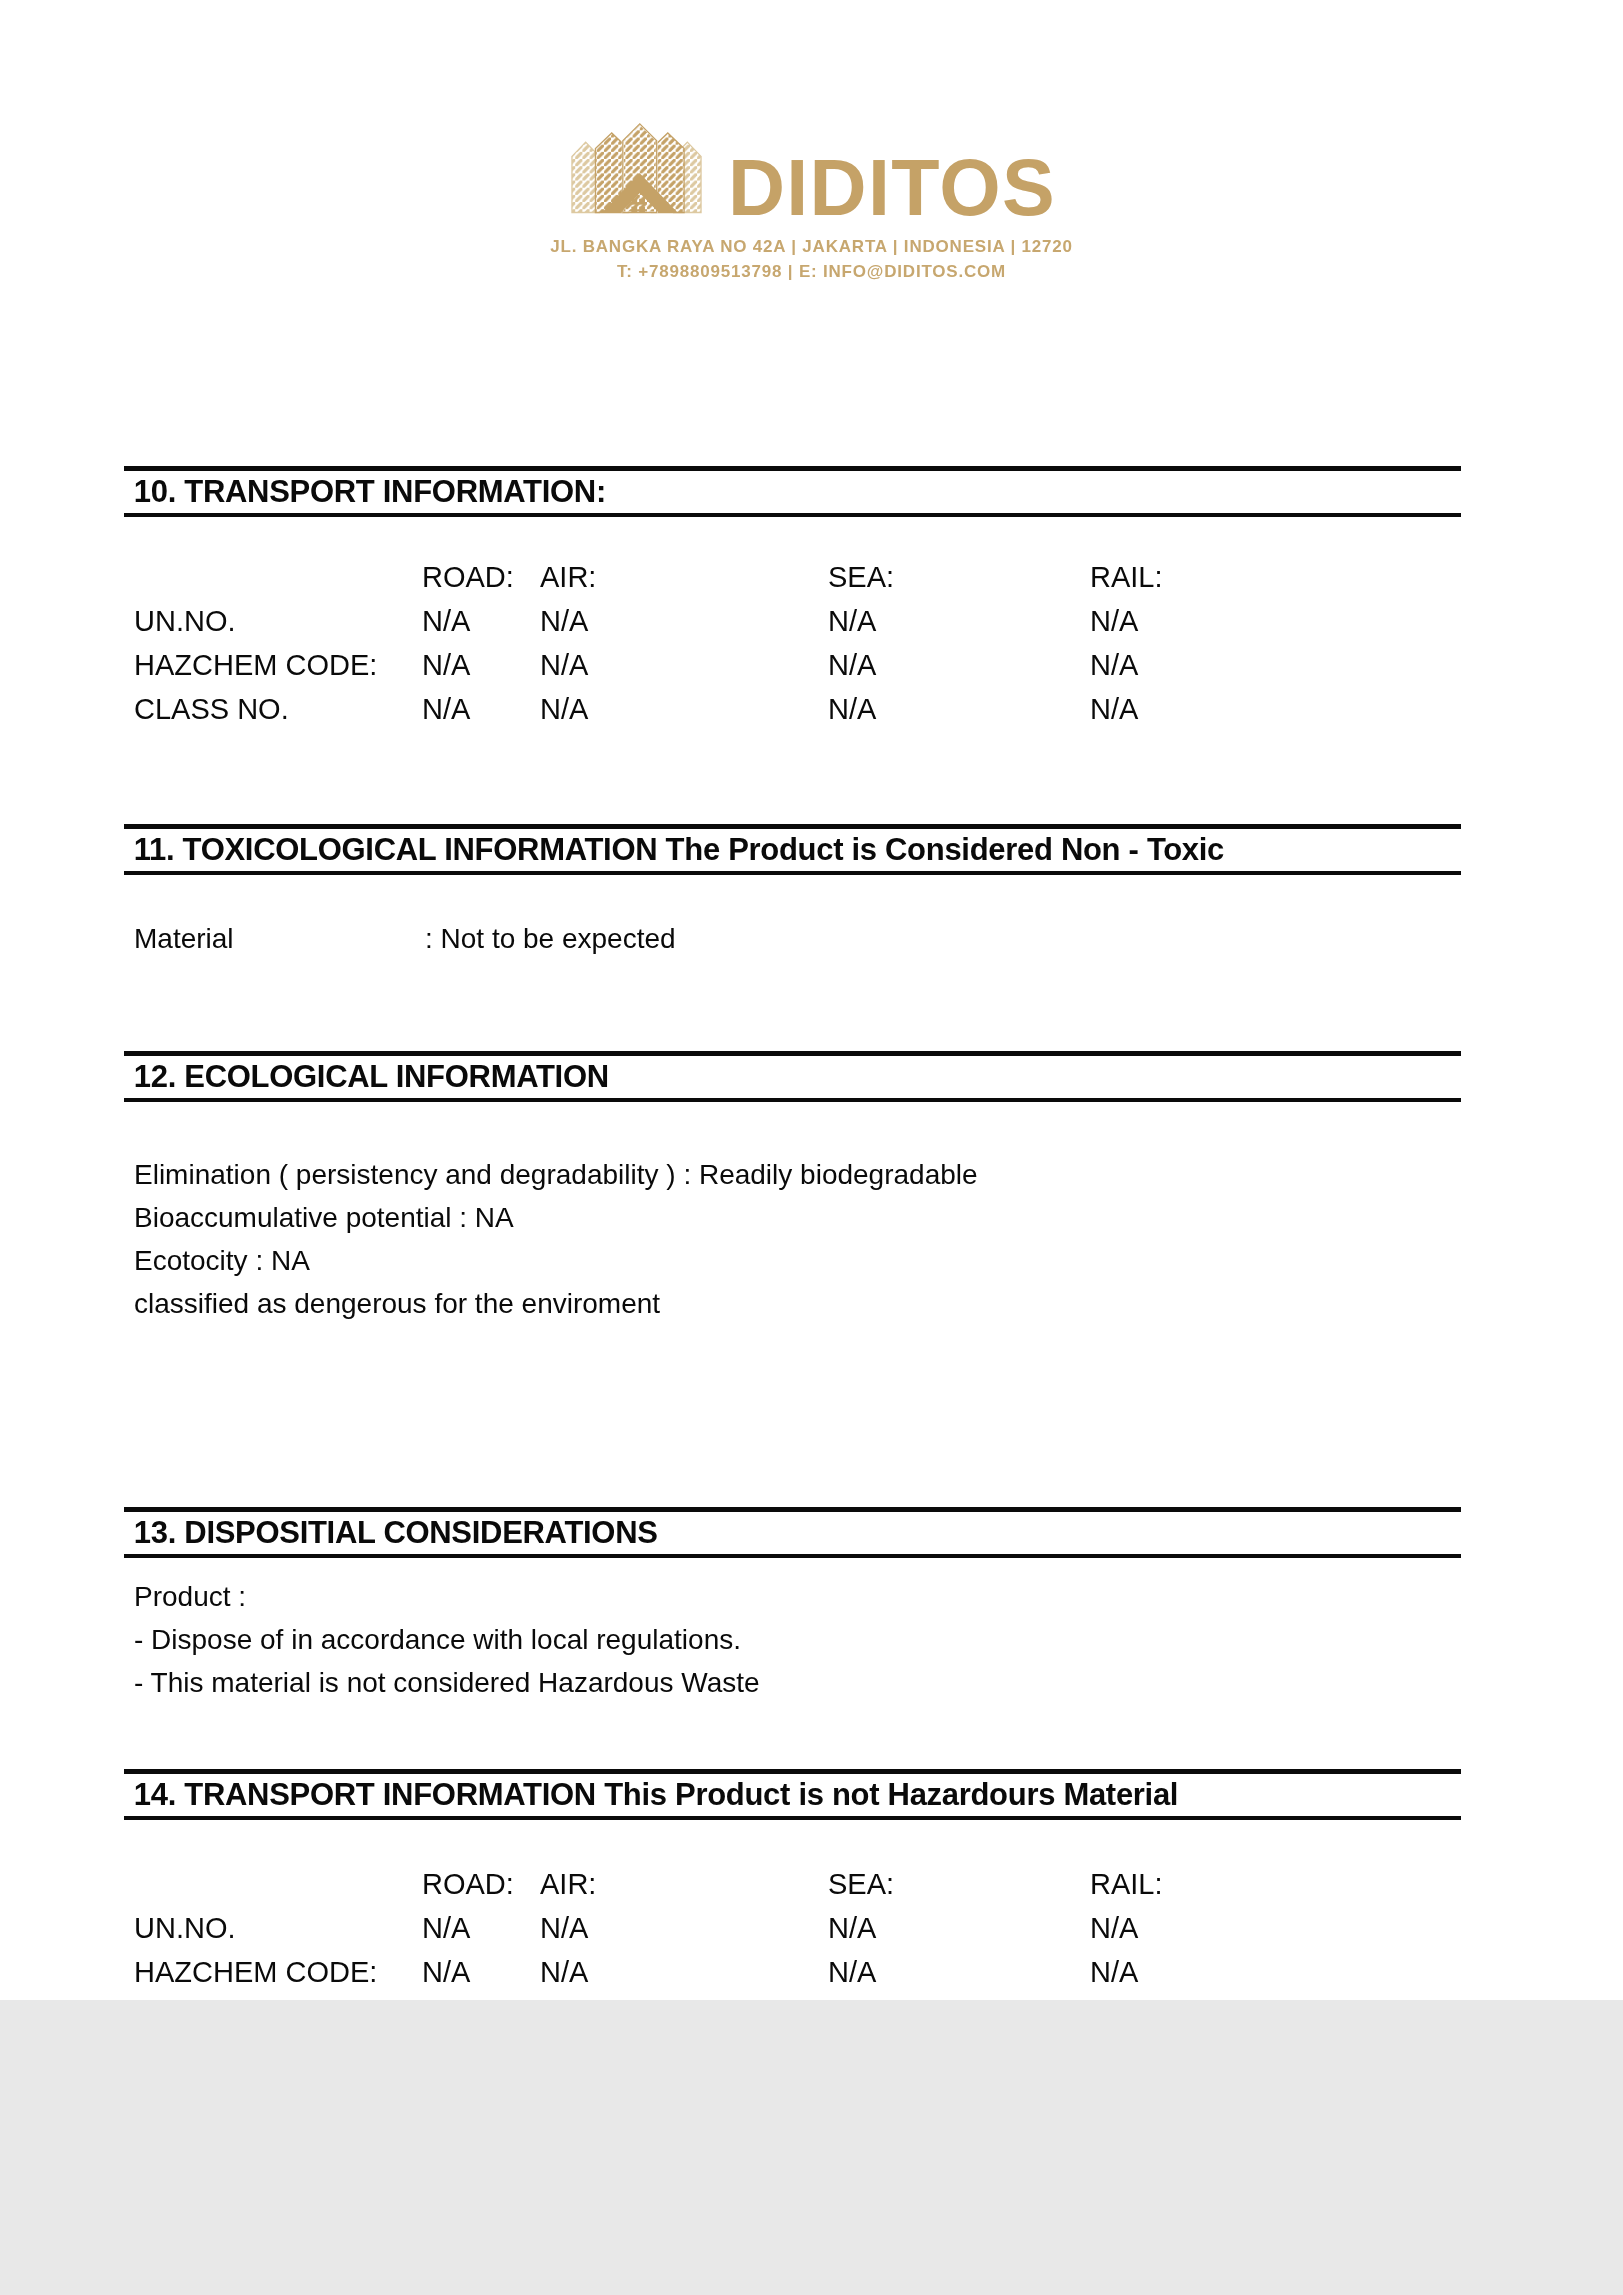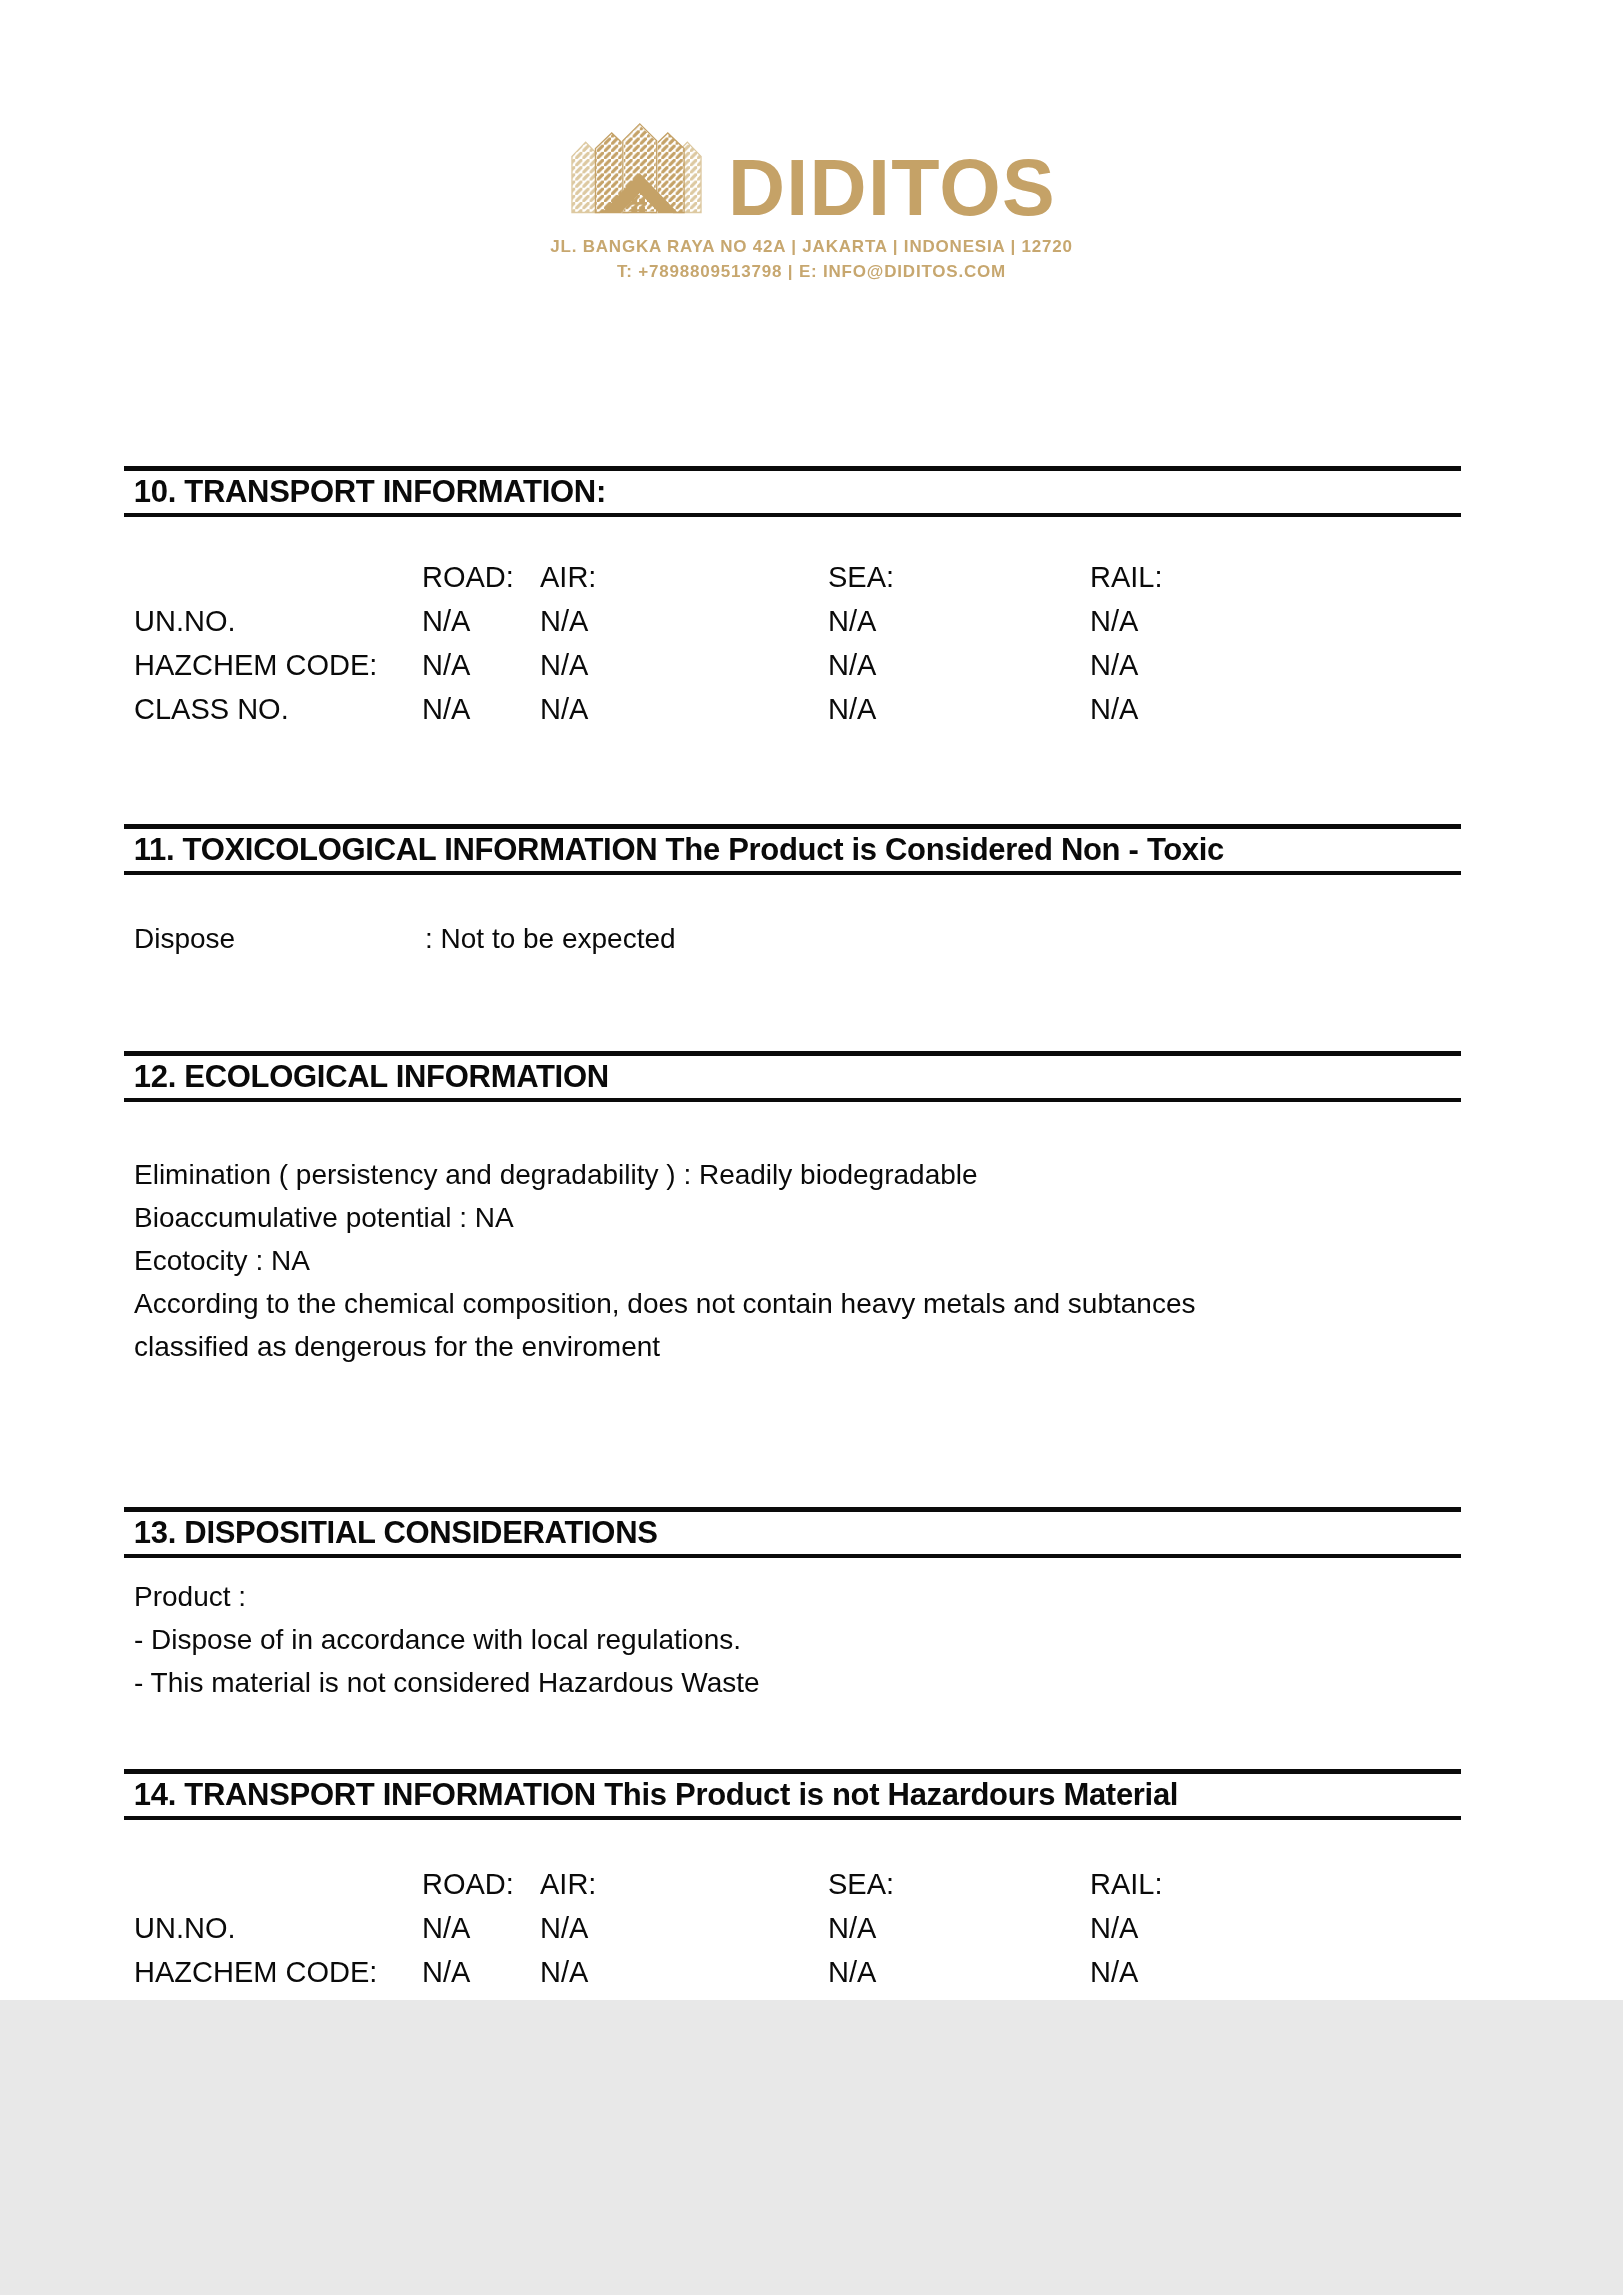--- a/index.html
+++ b/index.html
@@ -127,35 +127,34 @@
     </div>
   </div>
 
   <div class="sec s11">
     <div class="rule"></div>
     <div class="sec-title">11. TOXICOLOGICAL INFORMATION The Product is Considered Non - Toxic</div>
     <div class="rule"></div>
   </div>
 
   <div class="kv kv11">
-    <span class="k">Dispose</span>
+    <span class="k">Material</span>
     <span class="v">: Not to be expected</span>
   </div>
 
   <div class="sec s12">
     <div class="rule"></div>
     <div class="sec-title">12. ECOLOGICAL INFORMATION</div>
     <div class="rule"></div>
   </div>
 
   <div class="lines b12">
     <div>Elimination ( persistency and degradability ) : Readily biodegradable</div>
     <div>Bioaccumulative potential : NA</div>
     <div>Ecotocity : NA</div>
-    <div>According to the chemical composition, does not contain heavy metals and subtances</div>
     <div>classified as dengerous for the enviroment</div>
   </div>
 
   <div class="sec s13">
     <div class="rule"></div>
     <div class="sec-title">13. DISPOSITIAL CONSIDERATIONS</div>
     <div class="rule"></div>
   </div>
 
   <div class="lines b13">

